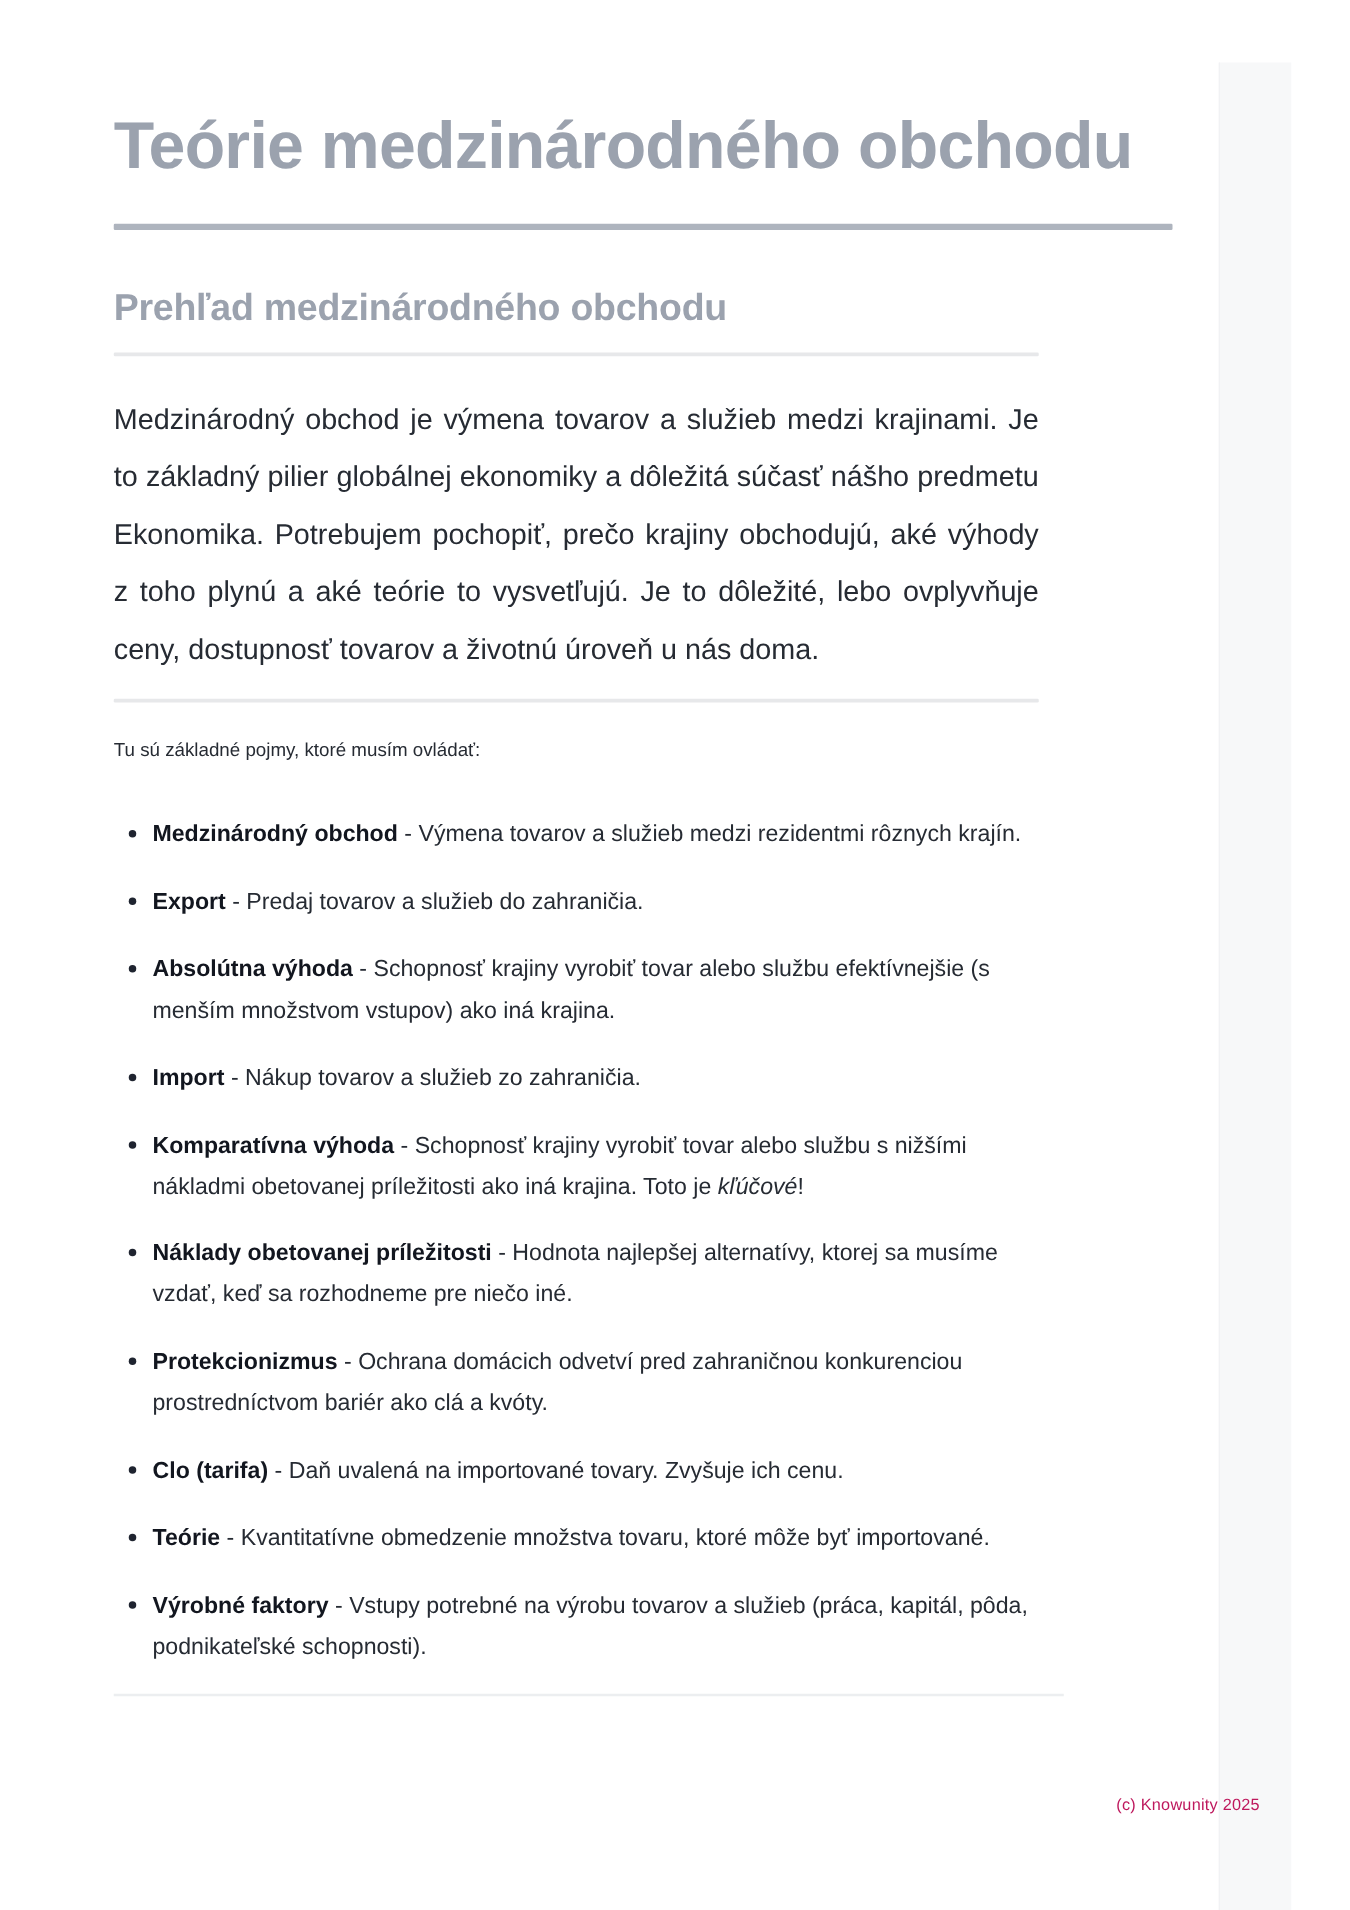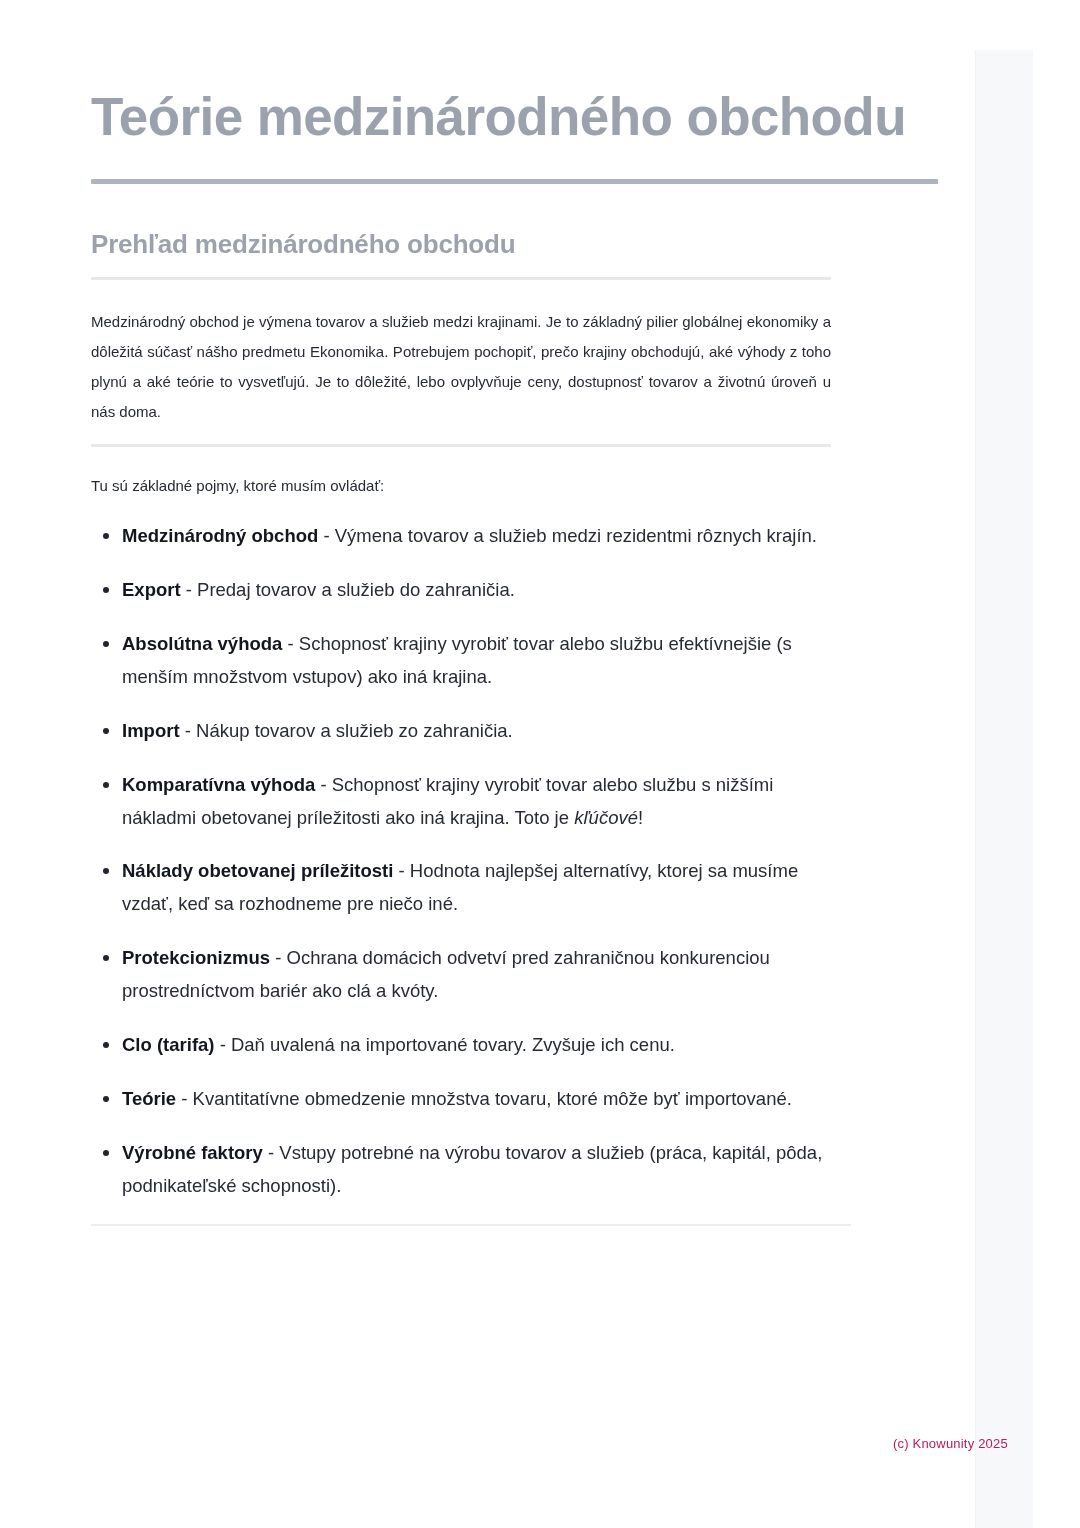--- a/index.html
+++ b/index.html
@@ -53,56 +53,56 @@
     background: #aeb4be;
     border-radius: 1px;
   }
 
   .section {
     padding: 0 0 0 91px;
   }
 
   .section-heading {
     margin: 44px 0 0 0;
-    font-size: 26px;
+    font-size: 30px;
     line-height: 1.25;
     font-weight: 700;
     letter-spacing: -0.2px;
     color: #9ba2ae;
   }
 
   .section-rule {
     margin-top: 17px;
     width: 740px;
     height: 3px;
     background: #e7e8ea;
     border-radius: 1px;
   }
 
   .body-paragraph {
     margin: 27px 16px 0 0;
     width: 740px;
-    font-size: 15px;
+    font-size: 23px;
     line-height: 2.0;
     color: #262b33;
     text-align: justify;
     text-justify: inter-word;
   }
 
   .lead-line {
     margin: 27px 0 0 0;
     width: 740px;
     font-size: 15px;
     line-height: 1.6;
     color: #262b33;
   }
 
   .term-list {
     list-style: none;
-    margin: 22px 0 0 0;
+    margin: 38px 0 0 0;
     padding: 0;
     width: 745px;
   }
 
   .term-item {
     position: relative;
     padding-left: 31px;
     margin-bottom: 21px;
     font-size: 18.5px;
     line-height: 1.78;

